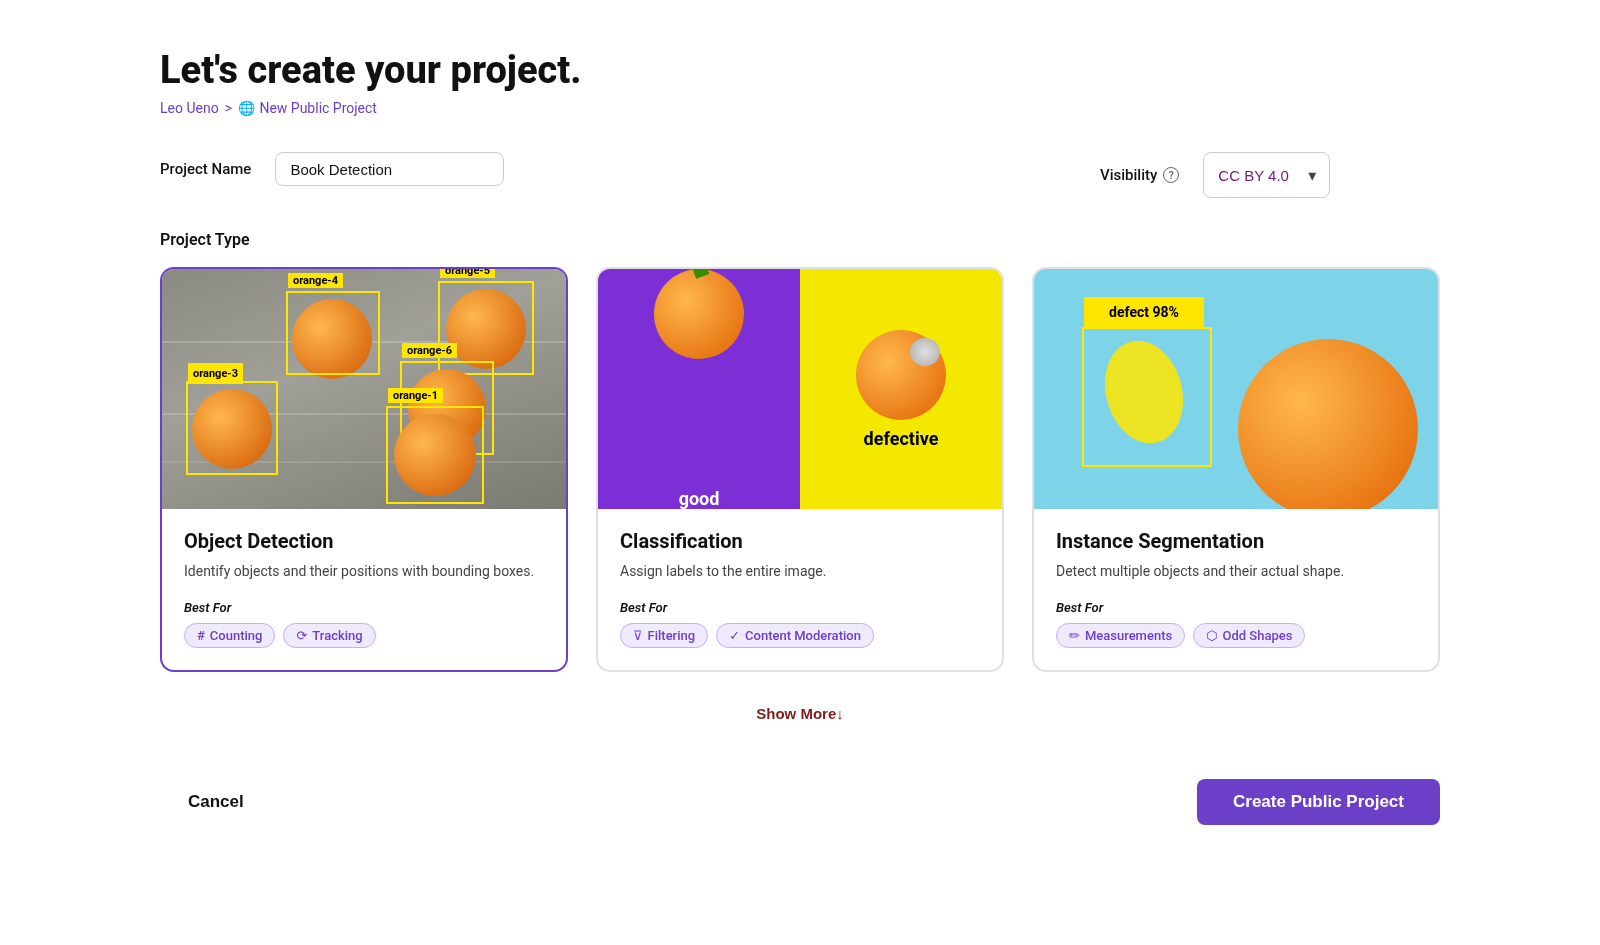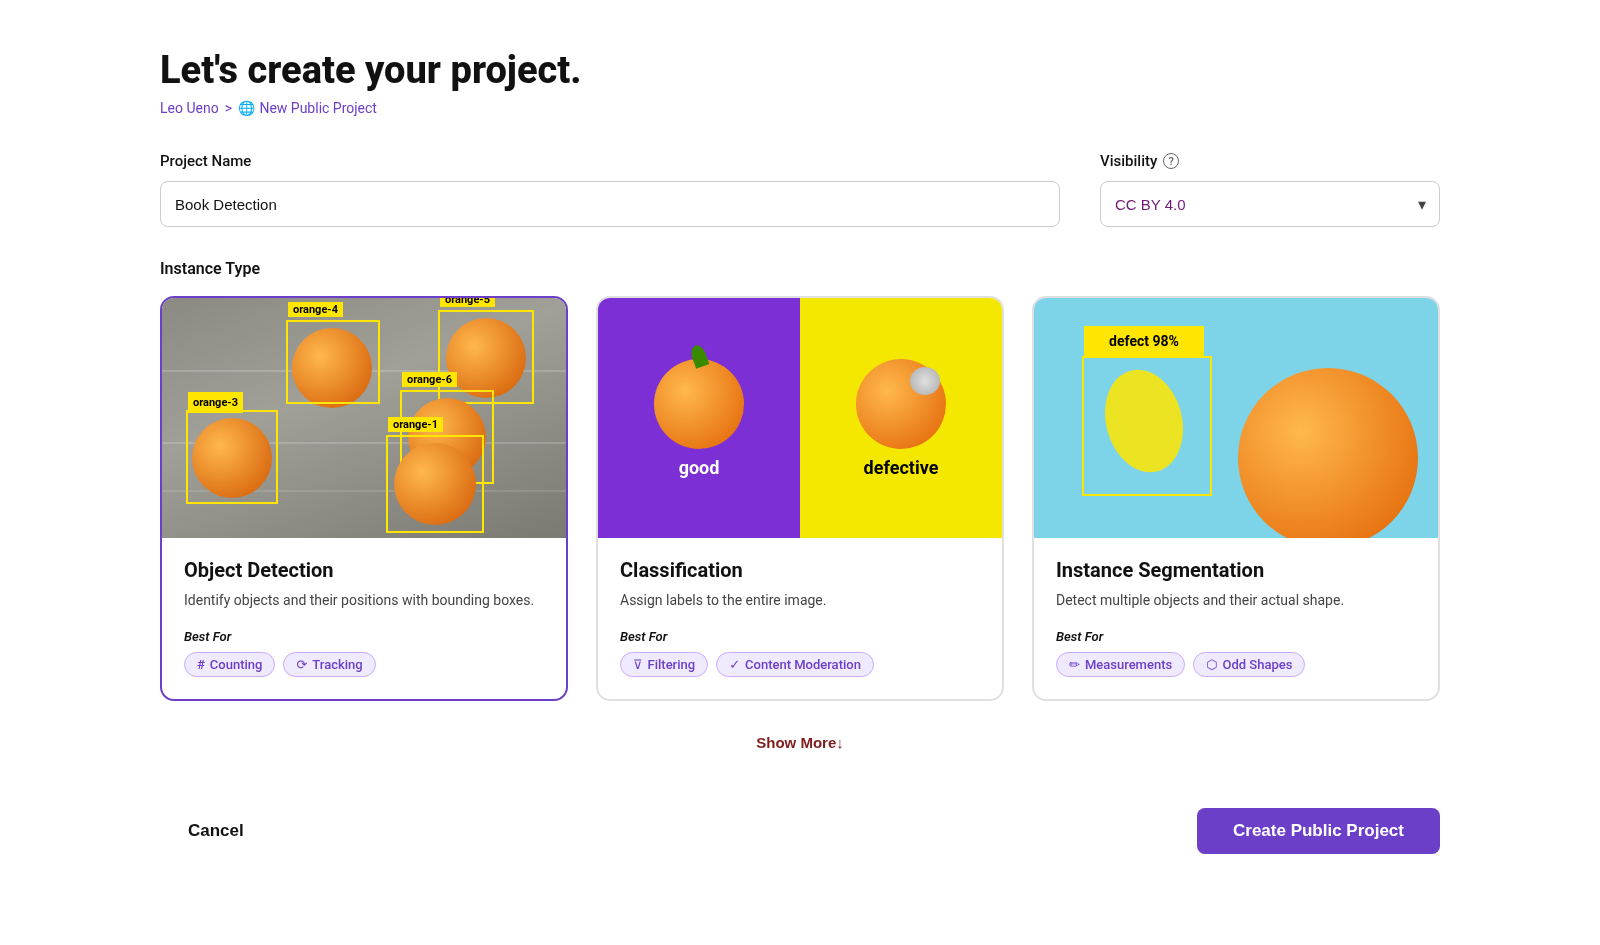--- a/index.html
+++ b/index.html
@@ -46,22 +46,22 @@
     }
     .globe-icon { font-size: 14px; }
     .form-row {
       display: flex;
       align-items: flex-start;
       gap: 40px;
       margin-bottom: 32px;
     }
     .form-group {
       display: flex;
-      flex-direction: column;
-      gap: 11px;
+      flex-direction: row;
+      gap: 24px;
     }
     .form-group-name {
       flex: 1;
     }
     .form-group-visibility {
       width: 340px;
     }
     .form-label {
       font-size: 15px;
       font-weight: 500;
@@ -76,21 +76,21 @@
       border: 1.5px solid #666;
       border-radius: 50%;
       display: inline-flex;
       align-items: center;
       justify-content: center;
       font-size: 11px;
       color: #666;
       cursor: pointer;
     }
     .form-input {
-      height: 46px;
+      height: 34px;
       border: 1.5px solid #ccc;
       border-radius: 8px;
       padding: 0 14px;
       font-size: 15px;
       color: #111;
       background: #fff;
       outline: none;
     }
     .visibility-select-wrapper {
       position: relative;
@@ -195,20 +195,21 @@
     .cls-half {
       flex: 1;
       display: flex;
       flex-direction: column;
       align-items: center;
       justify-content: center;
       gap: 0;
     }
     .cls-half-good {
       background: #7b2fd4;
+      justify-content: space-between;
     }
     .cls-half-defective {
       background: #f5e800;
     }
     .orange-good {
       width: 90px;
       height: 90px;
       border-radius: 50%;
       background: radial-gradient(circle at 35% 35%, #ffb84d, #e06000);
       margin-bottom: 8px;
@@ -375,21 +376,21 @@
         <select class="visibility-select">
           <option>CC BY 4.0</option>
           <option>Private</option>
           <option>Public</option>
         </select>
         <span class="select-chevron">▾</span>
       </div>
     </div>
   </div>
 
-  <div class="section-label">Instance Type</div>
+  <div class="section-label">Project Type</div>
 
   <div class="cards-row">
 
     <div class="project-card selected">
       <div class="card-image">
 
         <div style="width:100%;height:100%;background:linear-gradient(160deg,#8a8a82 0%,#a0a098 40%,#7a7a72 100%);position:relative;overflow:hidden;">
 
           <div style="position:absolute;top:30%;left:0;width:100%;height:2px;background:rgba(255,255,255,0.18);"></div>
           <div style="position:absolute;top:60%;left:0;width:100%;height:2px;background:rgba(255,255,255,0.18);"></div>

